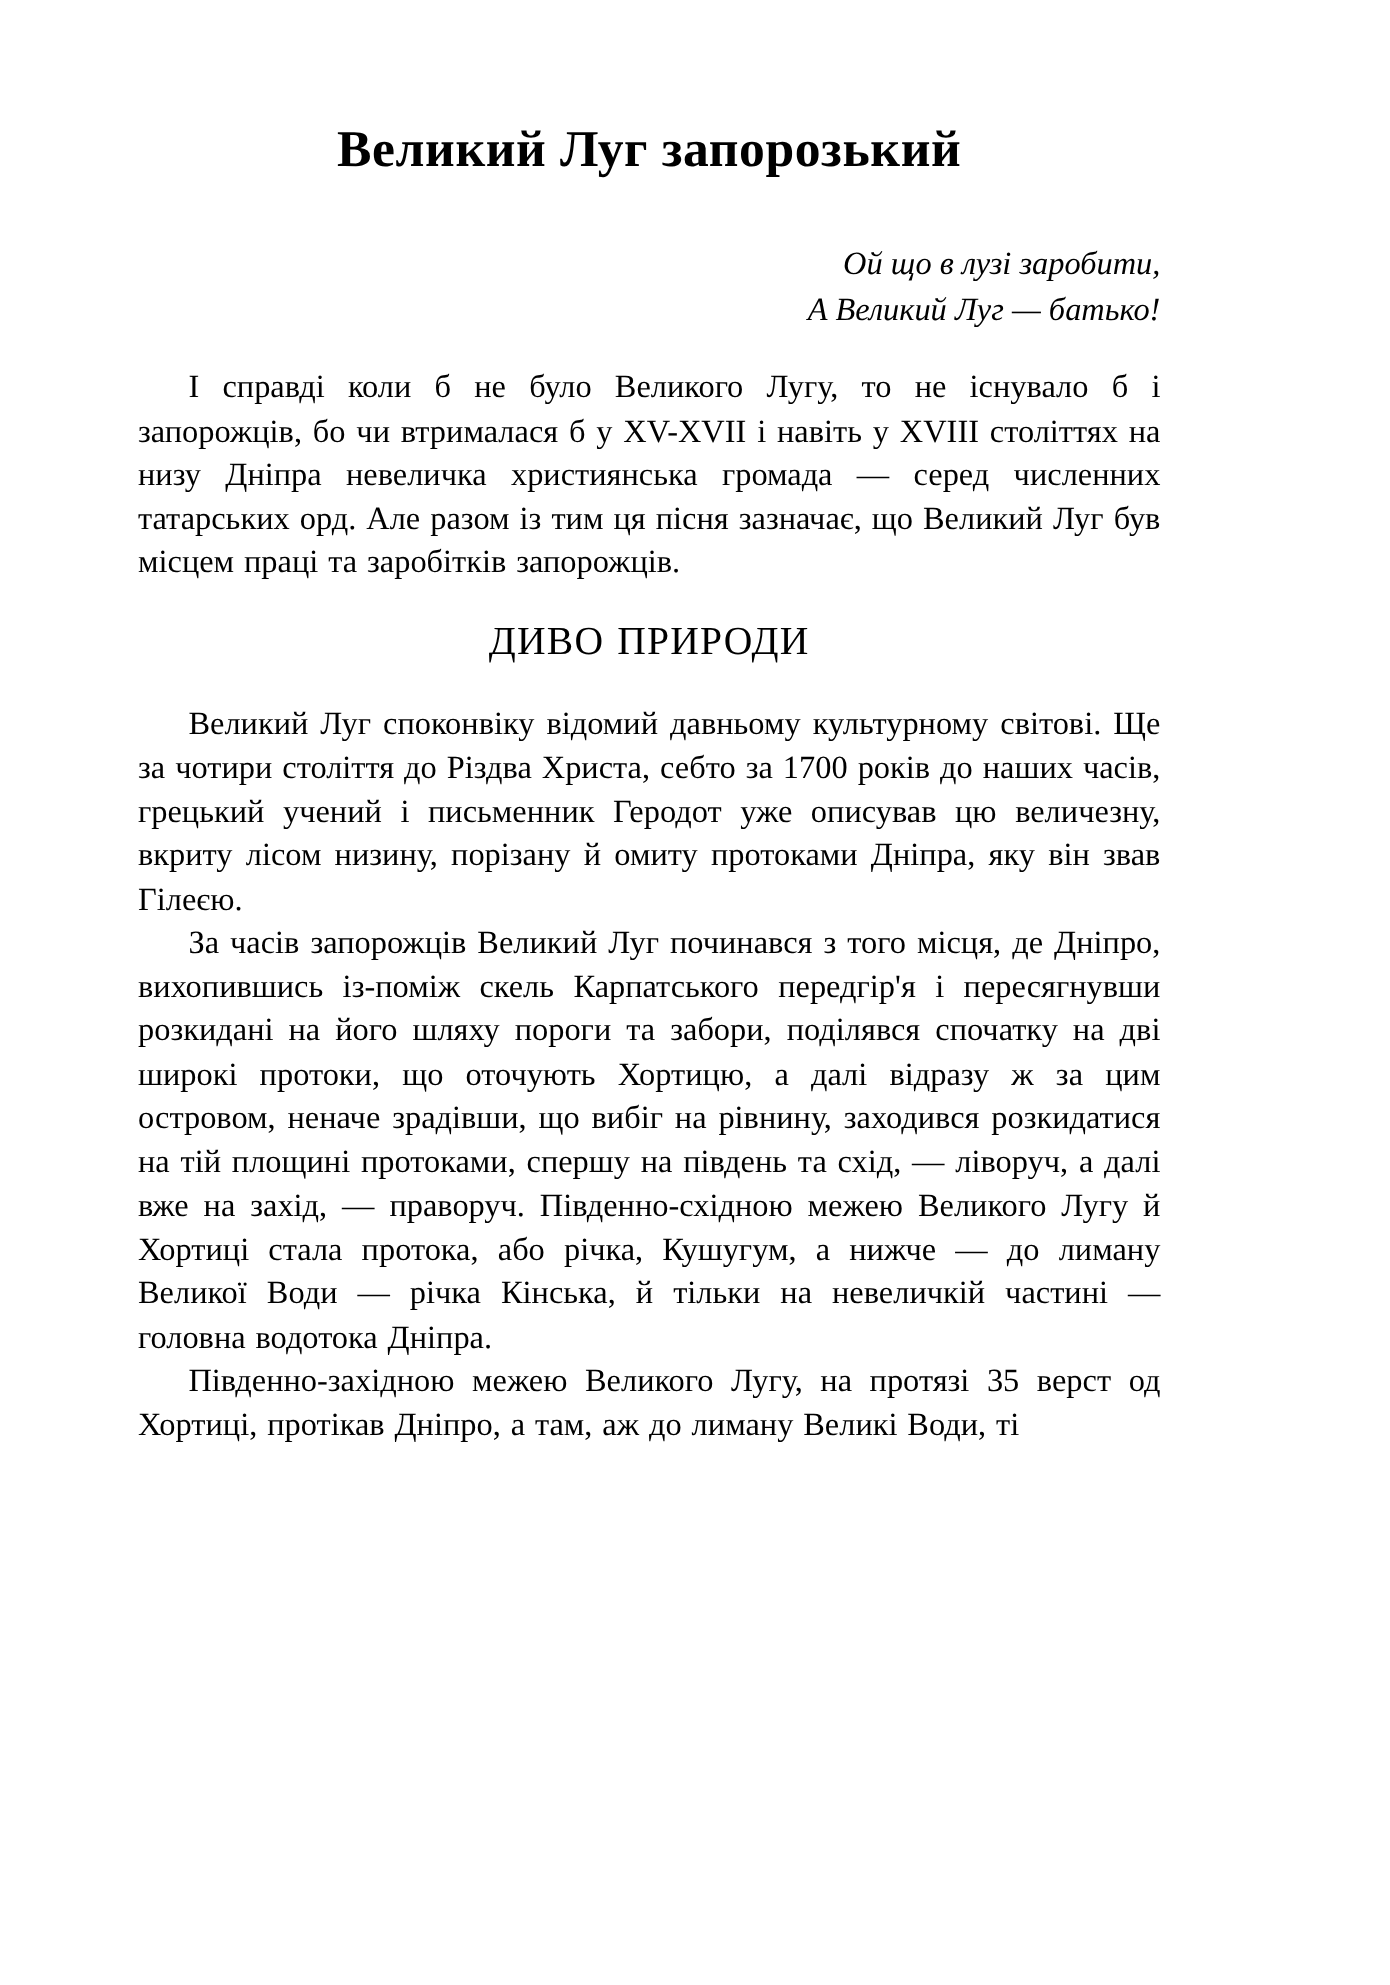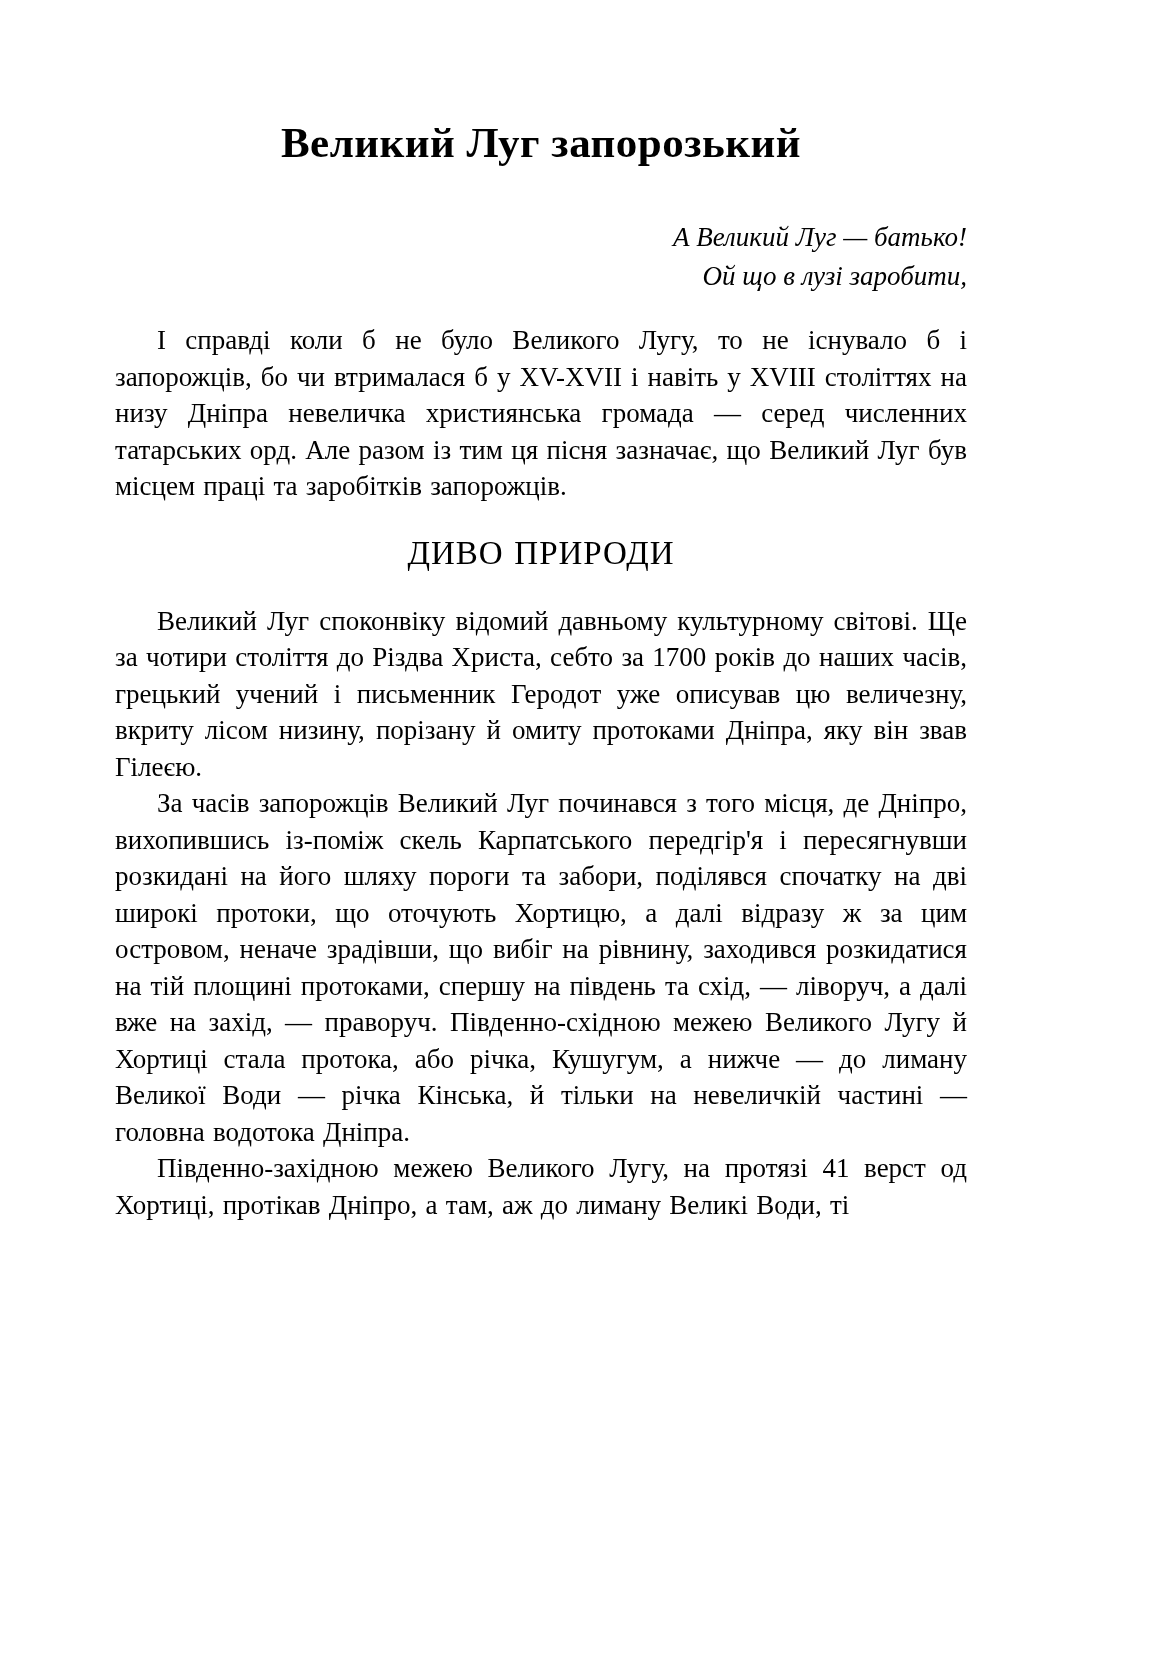--- a/index.html
+++ b/index.html
@@ -12,21 +12,21 @@
     height: 1654px;
     background: #ffffff;
     color: #000000;
     font-family: "Liberation Serif", "DejaVu Serif", serif;
     position: relative;
     overflow: hidden;
   }
   .page {
     position: absolute;
     left: 115px;
-    top: 18px;
+    top: 0;
     width: 852px;
   }
   .title {
     margin: 100px 0 0 0;
     font-size: 43px;
     line-height: 50px;
     font-weight: bold;
     text-align: center;
     letter-spacing: 0.5px;
   }
@@ -59,32 +59,32 @@
   }
 </style>
 </head>
 <body>
 
 <div class="page">
 
   <h1 class="title">Великий Луг запорозький</h1>
 
   <div class="epigraph">
+    <div>Ой що в лузі заробити,</div>
     <div>А Великий Луг — батько!</div>
-    <div>Ой що в лузі заробити,</div>
   </div>
 
   <div class="body-text">
 
 
     <p>І справді коли б не було Великого Лугу, то не існувало б і запорожців, бо чи втрималася б у XV-XVII і навіть у XVIII століттях на низу Дніпра невеличка християнська громада — серед численних татарських орд. Але разом із тим ця пісня зазначає, що Великий Луг був місцем праці та заробітків запорожців.</p>
 
     <h2 class="section-heading">ДИВО ПРИРОДИ</h2>
 
     <p>Великий Луг споконвіку відомий давньому культурному світові. Ще за чотири століття до Різдва Христа, себто за 1700 років до наших часів, грецький учений і письменник Геродот уже описував цю величезну, вкриту лісом низину, порізану й омиту протоками Дніпра, яку він звав Гілеєю.</p>
 
     <p>За часів запорожців Великий Луг починався з того місця, де Дніпро, вихопившись із-поміж скель Карпатського передгір'я і пересягнувши розкидані на його шляху пороги та забори, поділявся спочатку на дві широкі протоки, що оточують Хортицю, а далі відразу ж за цим островом, неначе зрадівши, що вибіг на рівнину, заходився розкидатися на тій площині протоками, спершу на південь та схід, — ліворуч, а далі вже на захід, — праворуч. Південно-східною межею Великого Лугу й Хортиці стала протока, або річка, Кушугум, а нижче — до лиману Великої Води — річка Кінська, й тільки на невеличкій частині — головна водотока Дніпра.</p>
 
-    <p>Південно-західною межею Великого Лугу, на протязі 41 верст од Хортиці, протікав Дніпро, а там, аж до лиману Великі Води, ті</p>
+    <p>Південно-західною межею Великого Лугу, на протязі 35 верст од Хортиці, протікав Дніпро, а там, аж до лиману Великі Води, ті</p>
 
   </div>
 
 </div>
 
 </body></html>

